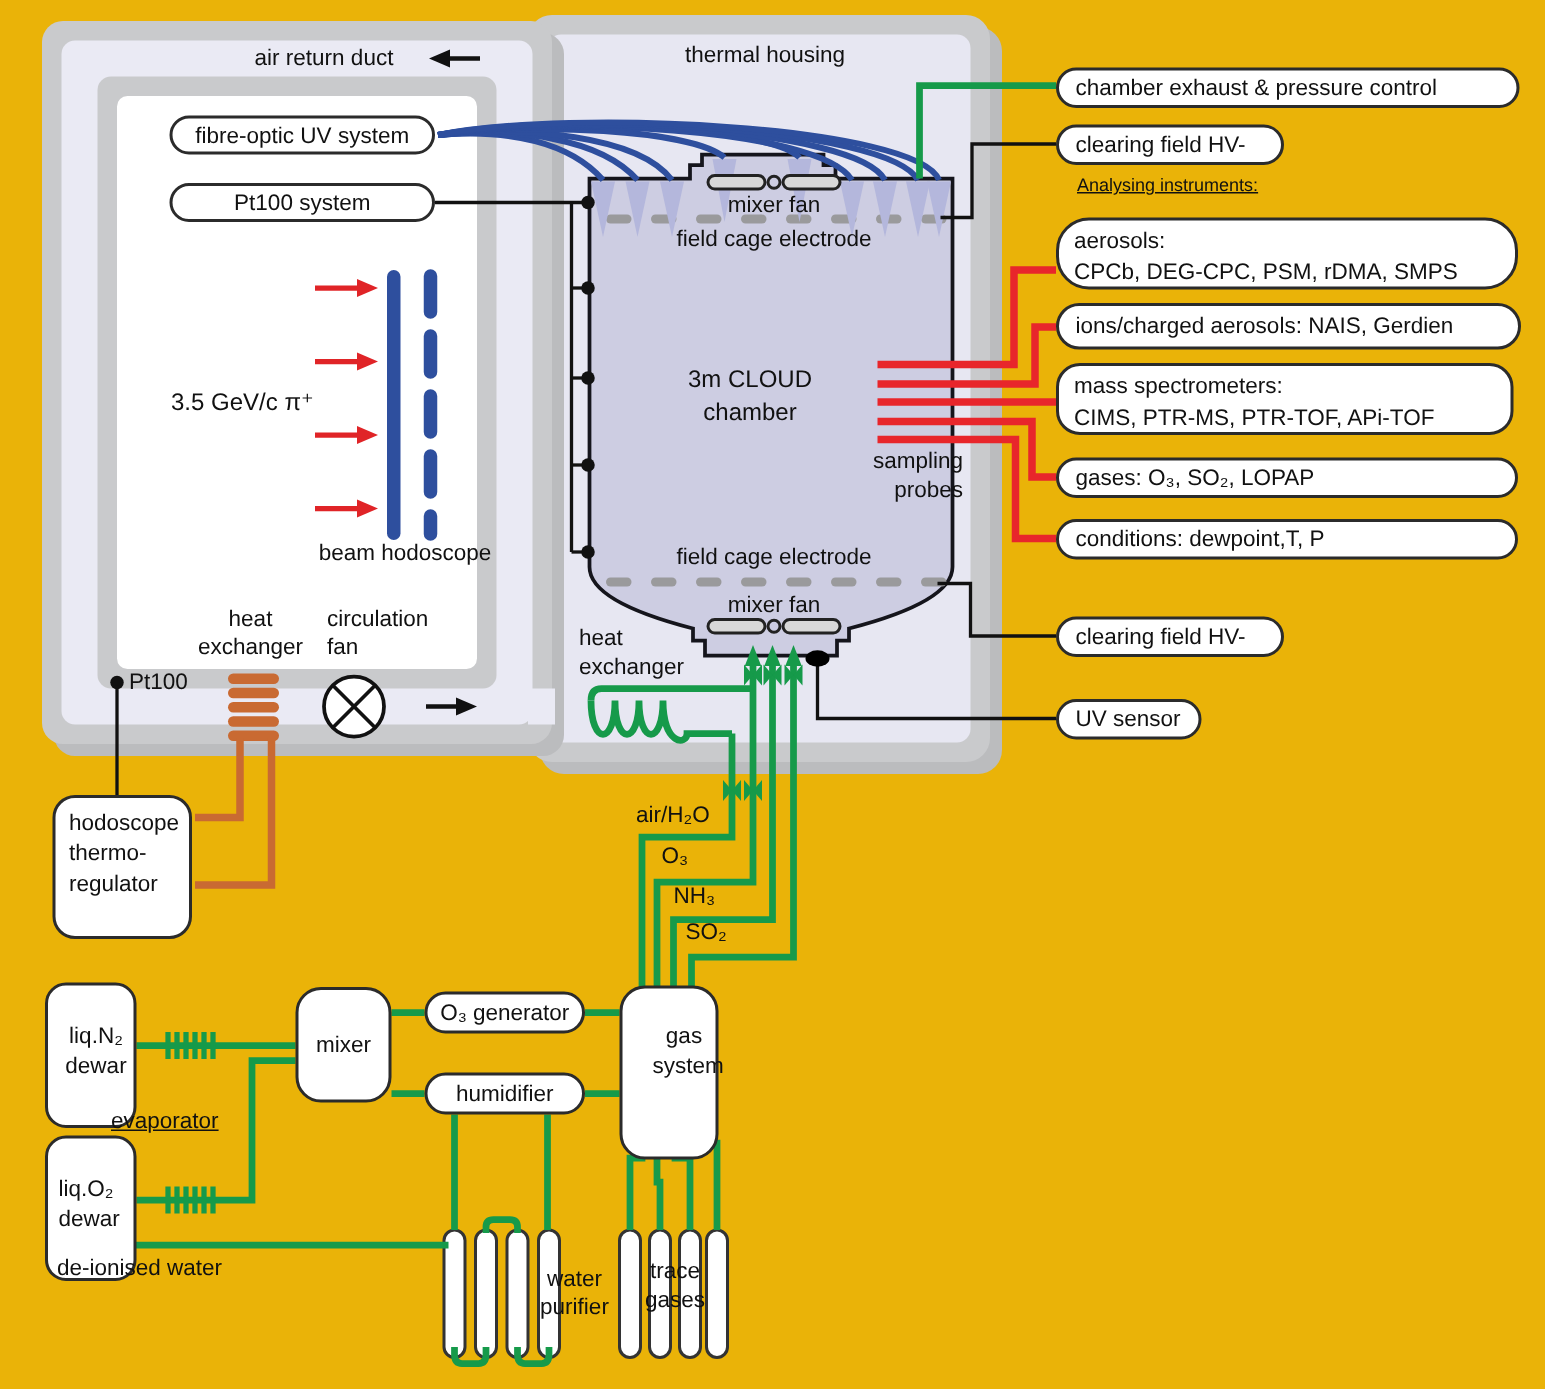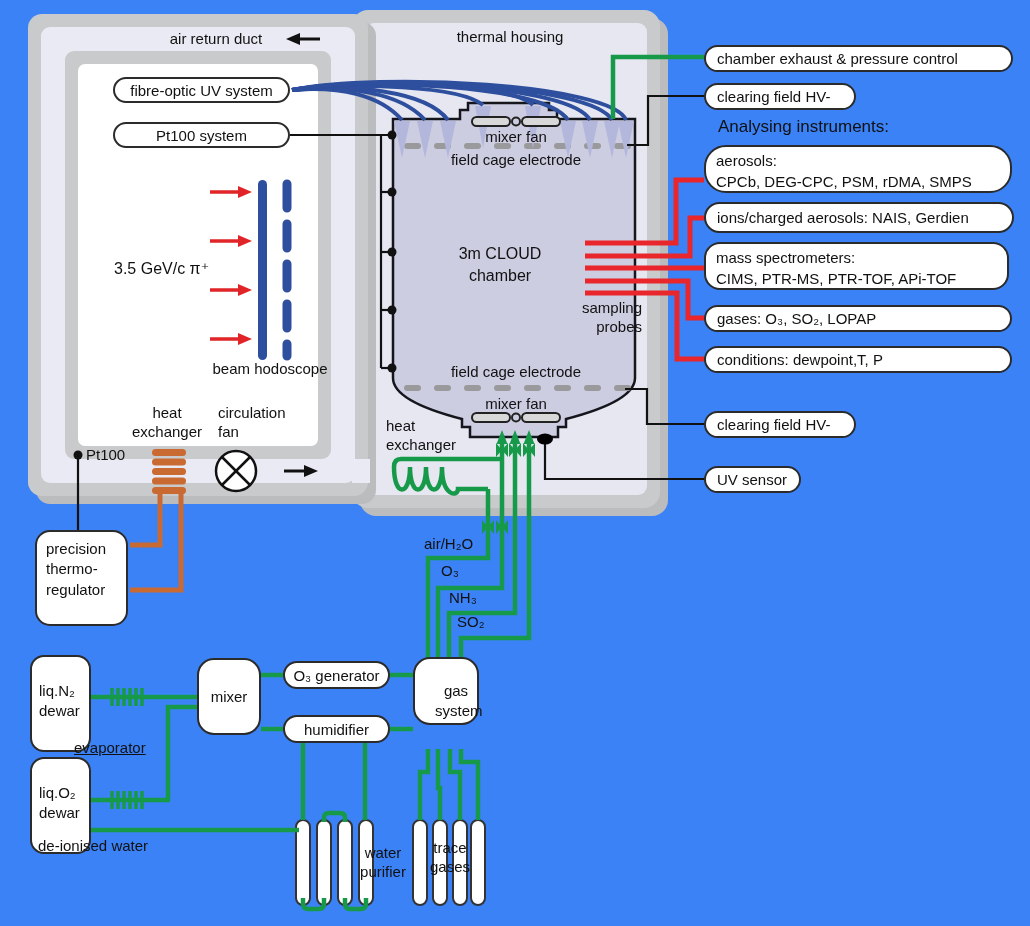--- a/index.html
+++ b/index.html
@@ -1,16 +1,16 @@
 <!DOCTYPE html>
 <html><head>
 <meta charset="utf-8">
 <style>
   html,body{margin:0;padding:0;background:#fff;}
-  #stage{position:relative;width:1030px;height:926px;background:#3b82f6;overflow:hidden;
+  #stage{position:relative;width:1030px;height:926px;background:#eab308;overflow:hidden;
          font-family:"Liberation Sans","DejaVu Sans",sans-serif;color:#111;}
   #diagram-svg{position:absolute;left:0;top:0;}
   .lbl{position:absolute;font-size:15px;line-height:1.25;color:#111;white-space:nowrap;}
   .lbl div{white-space:nowrap;}
   .c{text-align:center;}
   .r{text-align:right;}
   .pill,.box{position:absolute;box-sizing:border-box;background:#fff;border:2px solid #2b2b2b;
              font-size:15px;color:#111;}
   .pill{border-radius:14px;display:flex;align-items:center;}
   .pill.center{justify-content:center;}
@@ -258,21 +258,21 @@
   <span>Pt100 system</span>
 </div>
 
 <div class="pill pl" style="left:704px;top:45px;width:309px;height:27px;">
   <span>chamber exhaust &amp; pressure control</span>
 </div>
 <div class="pill pl" style="left:704px;top:83px;width:152px;height:27px;">
   <span>clearing field HV-</span>
 </div>
 
-<div class="lbl" style="left:718px;top:116px;font-size:17px;">Analysing instruments:</div>
+<div class="lbl" style="left:718px;top:116px;font-size:12px;text-decoration:underline;">Analysing instruments:</div>
 
 <div class="box two" style="left:704px;top:145px;width:308px;height:48px;border-radius:22px;">
   <div>aerosols:</div>
   <div>CPCb, DEG-CPC, PSM, rDMA, SMPS</div>
 </div>
 <div class="pill pl" style="left:704px;top:202px;width:310px;height:31px;border-radius:16px;">
   <span>ions/charged aerosols: NAIS, Gerdien</span>
 </div>
 <div class="box two" style="left:704px;top:242px;width:305px;height:48px;">
   <div>mass spectrometers:</div>
@@ -310,53 +310,53 @@
 <div class="lbl c" style="left:124px;top:404px;width:86px;">
   <div>heat</div>
   <div>exchanger</div>
 </div>
 <div class="lbl" style="left:218px;top:404px;width:92px;">
   <div>circulation</div>
   <div>fan</div>
 </div>
 <div class="lbl" style="left:86px;top:446px;">Pt100</div>
 <div class="box" style="left:35px;top:530px;width:93px;height:96px;padding:7px 0 0 9px;font-size:15px;line-height:1.35;">
-  <div>precision</div>
+  <div>hodoscope</div>
   <div>thermo-</div>
   <div>regulator</div>
 </div>
 <div class="lbl" style="left:386px;top:417px;">
   <div>heat</div>
   <div>exchanger</div>
 </div>
 
 <div class="lbl" style="left:424px;top:535px;">air/H₂O</div>
 <div class="lbl" style="left:441px;top:562px;">O₃</div>
 <div class="lbl" style="left:449px;top:589px;">NH₃</div>
 <div class="lbl" style="left:457px;top:613px;">SO₂</div>
 
-<div class="box" style="left:30px;top:655px;width:61px;height:97px;border-radius:14px;padding:24px 0 0 7px;line-height:1.35;">
+<div class="box" style="left:30px;top:655px;width:61px;height:97px;border-radius:14px;padding:24px 0 0 7px;line-height:1.35;text-align:center;">
   <div>liq.N₂</div>
   <div>dewar</div>
 </div>
 <div class="box" style="left:30px;top:757px;width:61px;height:97px;border-radius:14px;padding:24px 0 0 7px;line-height:1.35;">
   <div>liq.O₂</div>
   <div>dewar</div>
 </div>
 <div class="lbl" style="left:74px;top:739px;text-decoration:underline;">evaporator</div>
 <div class="box" style="left:197px;top:658px;width:64px;height:77px;border-radius:17px;display:flex;align-items:center;justify-content:center;">
   <span>mixer</span>
 </div>
 <div class="pill center" style="left:283px;top:661px;width:107px;height:28px;">
   <span>O₃ generator</span>
 </div>
 <div class="pill center" style="left:283px;top:715px;width:107px;height:28px;">
   <span>humidifier</span>
 </div>
-<div class="box c" style="left:413px;top:657px;width:66px;height:68px;border-radius:17px;padding-top:22px;line-height:1.35;padding-left:20px;">
+<div class="box c" style="left:413px;top:657px;width:66px;height:116px;border-radius:17px;padding-top:22px;line-height:1.35;padding-left:20px;">
   <div>gas</div>
   <div>system</div>
 </div>
 
 <div class="lbl c" style="left:296px;top:844px;width:78px;padding-left:48px;">
   <div>water</div>
   <div>purifier</div>
 </div>
 <div class="lbl c" style="left:409px;top:839px;width:82px;">
   <div>trace</div>

